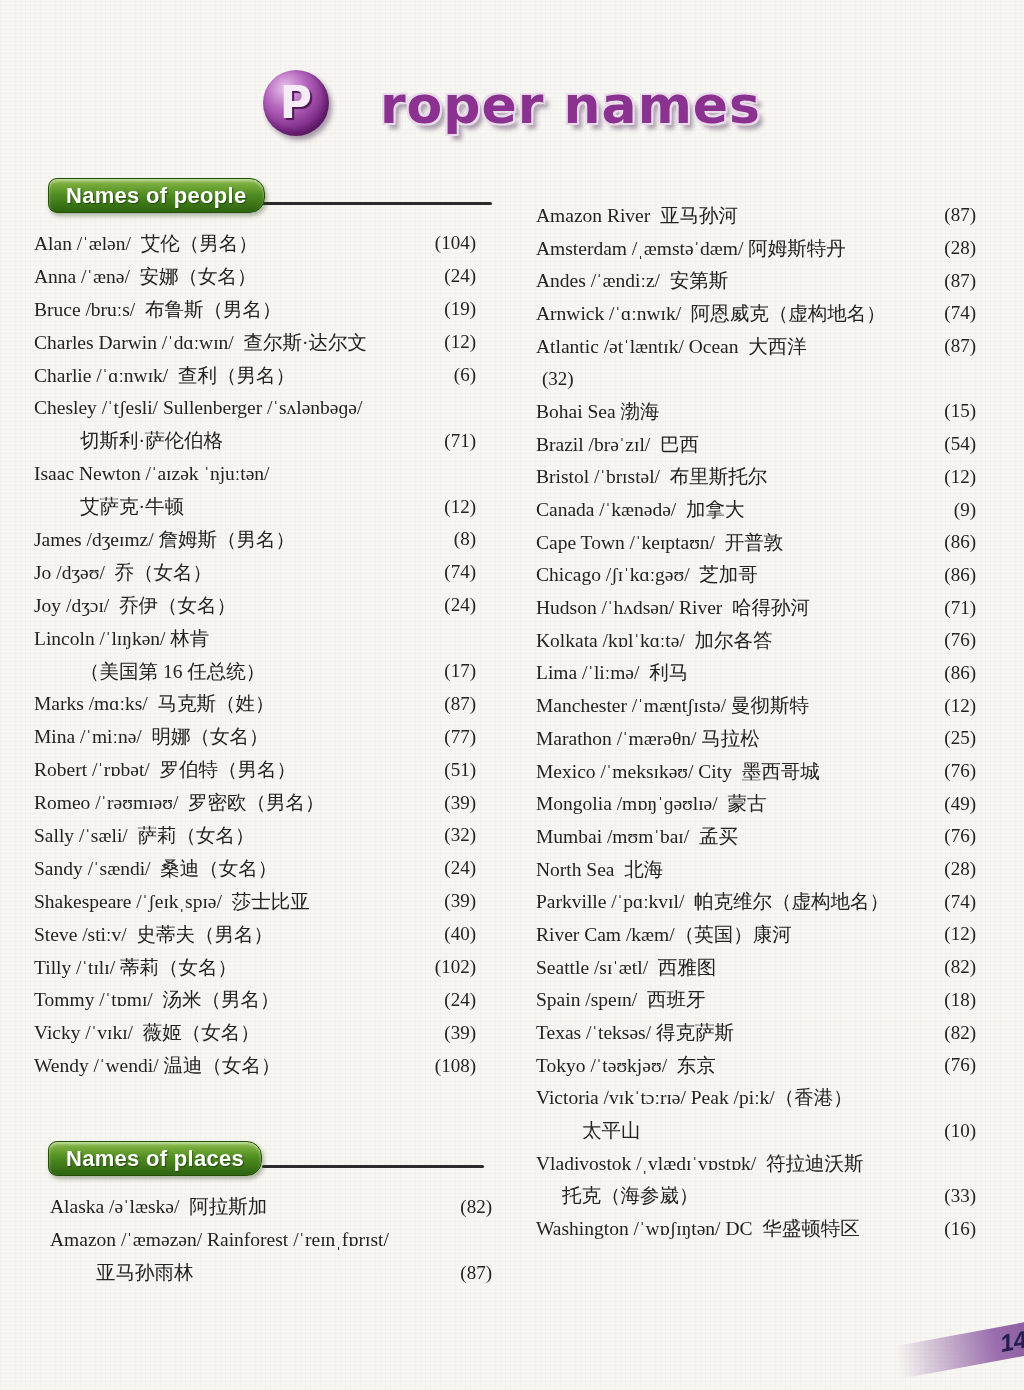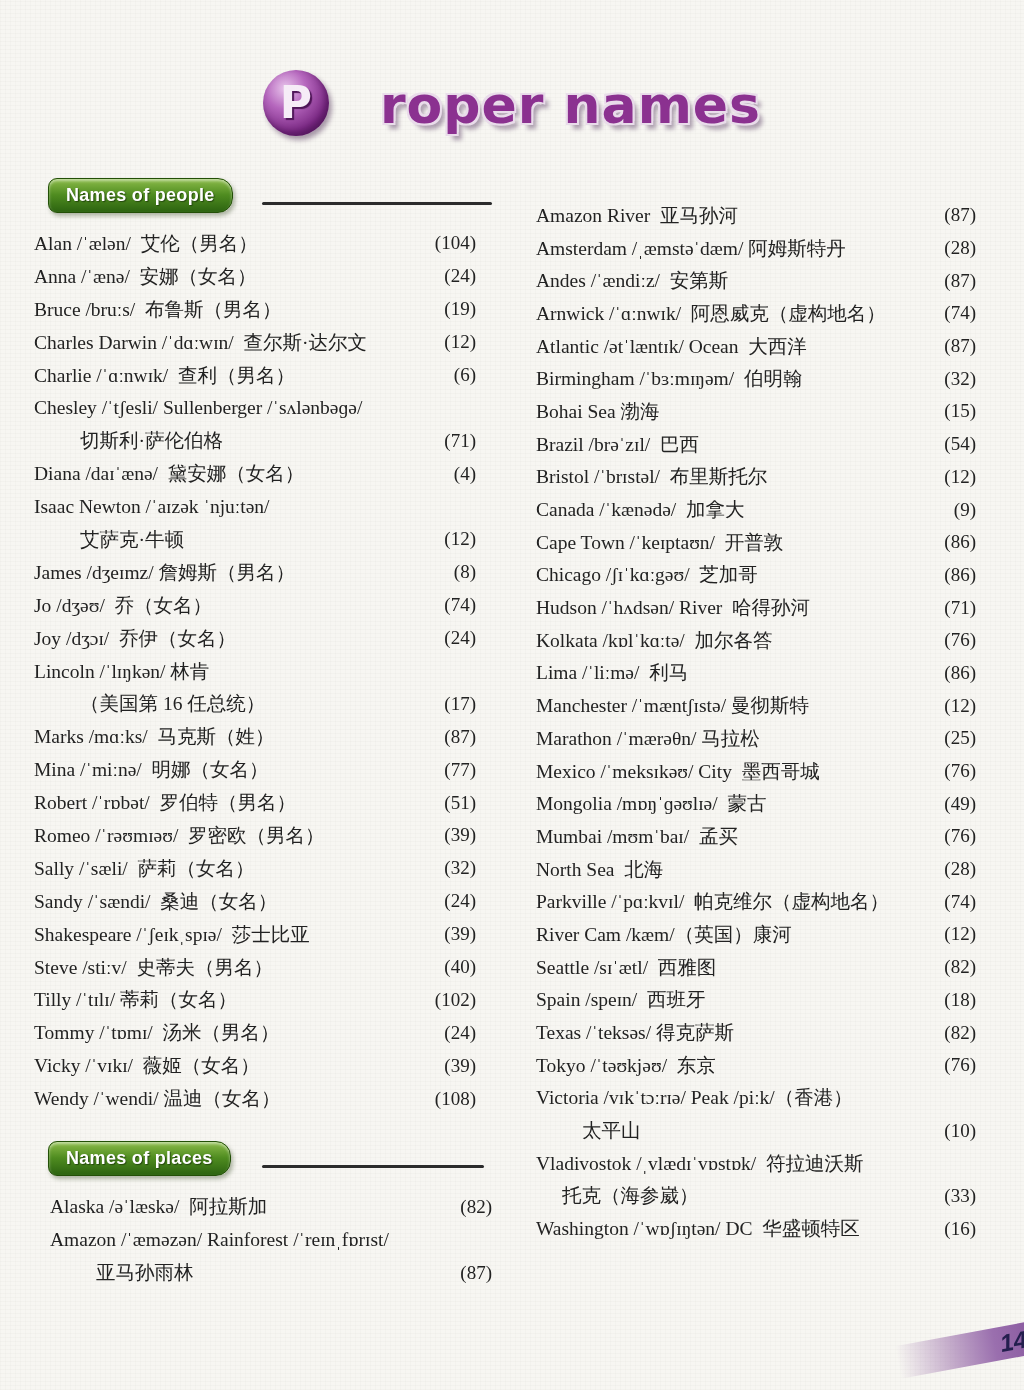--- a/index.html
+++ b/index.html
@@ -36,21 +36,21 @@
     padding-left: 48px;
   }
   .badge {
     position:absolute; height:33px; padding:0 17px;
     border-radius:9px 15px 15px 9px;
     background:linear-gradient(180deg, #8cbc4a 0%, #4f8c20 48%, #2c6310 100%);
     border:1px solid #235007;
     box-shadow:inset 0 2px 3px rgba(255,255,255,0.5), 2px 3px 4px rgba(40,60,20,0.35);
     display:flex; align-items:center;
     color:#fff; font-family:"Liberation Sans","DejaVu Sans",sans-serif;
-    font-weight:bold; font-size:18px; letter-spacing:0.3px;
+    font-weight:bold; font-size:22px; letter-spacing:0.3px;
     text-shadow:1px 1px 1px rgba(30,60,10,0.8);
     z-index:2;
   }
   .badge-people { left:48px; top:178px; }
   .badge-places { left:48px; top:1141px; }
   .rule { position:absolute; height:3px; background:#2b2b2b; border-radius:2px; z-index:1; }
   .rule-people { left:262px; top:202px; width:230px; }
   .rule-places { left:262px; top:1165px; width:222px; }
   .col { position:absolute; }
   .col-people       { left:34px;  top:227px;  width:442px; }
@@ -112,24 +112,20 @@
       <span class="entry-page">(6)</span>
     </div>
     <div class="row">
       <span class="entry-text">Chesley /ˈtʃesli/ Sullenberger /ˈsʌlənbəɡə/</span>
     </div>
     <div class="row indent-1">
       <span class="entry-text">切斯利·萨伦伯格</span>
       <span class="entry-page">(71)</span>
     </div>
     <div class="row">
-      <span class="entry-text">Diana /daɪˈænə/  黛安娜（女名）</span>
-      <span class="entry-page">(4)</span>
-    </div>
-    <div class="row">
       <span class="entry-text">Isaac Newton /ˈaɪzək ˈnjuːtən/</span>
     </div>
     <div class="row indent-1">
       <span class="entry-text">艾萨克·牛顿</span>
       <span class="entry-page">(12)</span>
     </div>
     <div class="row">
       <span class="entry-text">James /dʒeɪmz/ 詹姆斯（男名）</span>
       <span class="entry-page">(8)</span>
     </div>
@@ -231,21 +227,20 @@
     </div>
     <div class="row">
       <span class="entry-text">Arnwick /ˈɑːnwɪk/  阿恩威克（虚构地名）</span>
       <span class="entry-page">(74)</span>
     </div>
     <div class="row">
       <span class="entry-text">Atlantic /ətˈlæntɪk/ Ocean  大西洋</span>
       <span class="entry-page">(87)</span>
     </div>
     <div class="row">
-      <span class="entry-text">Birmingham /ˈbɜːmɪŋəm/  伯明翰</span>
       <span class="entry-page">(32)</span>
     </div>
     <div class="row">
       <span class="entry-text">Bohai Sea 渤海</span>
       <span class="entry-page">(15)</span>
     </div>
     <div class="row">
       <span class="entry-text">Brazil /brəˈzɪl/  巴西</span>
       <span class="entry-page">(54)</span>
     </div>

